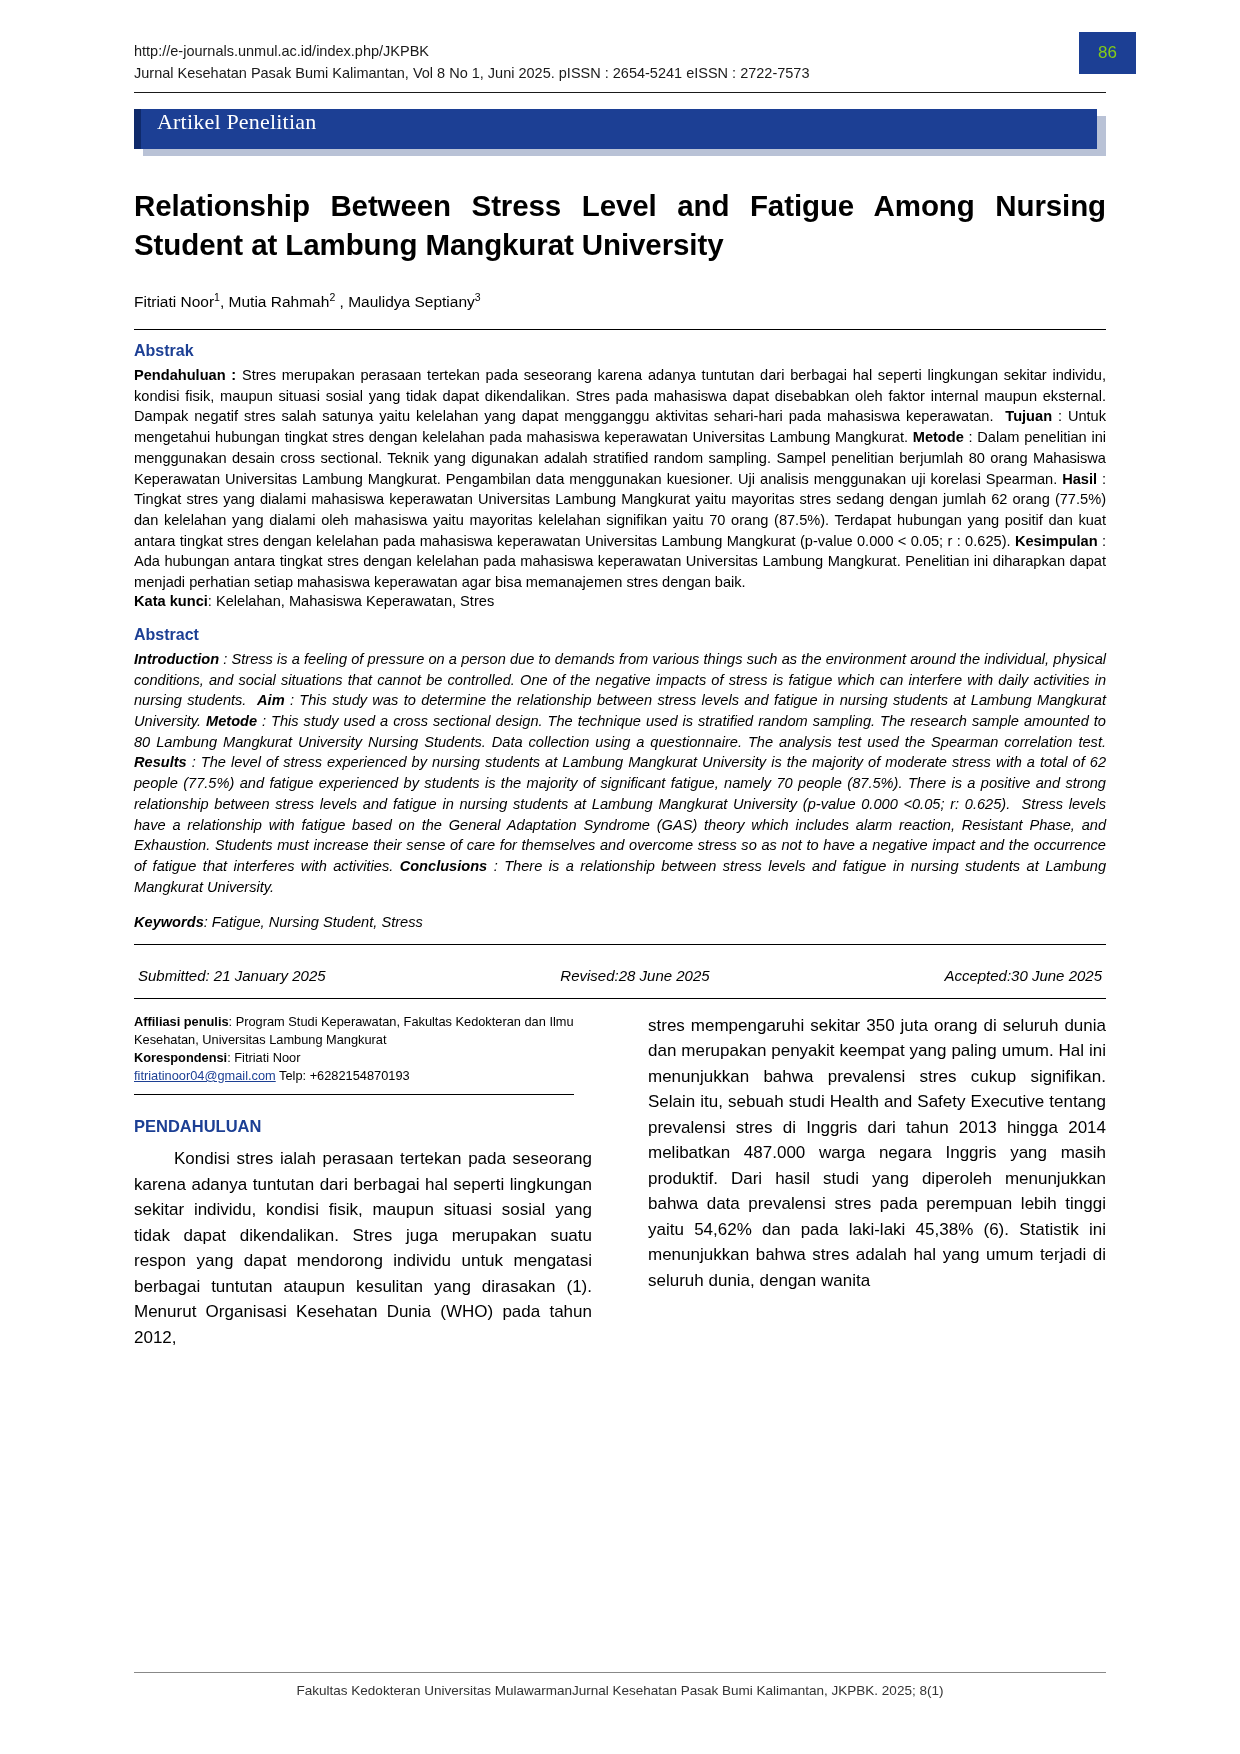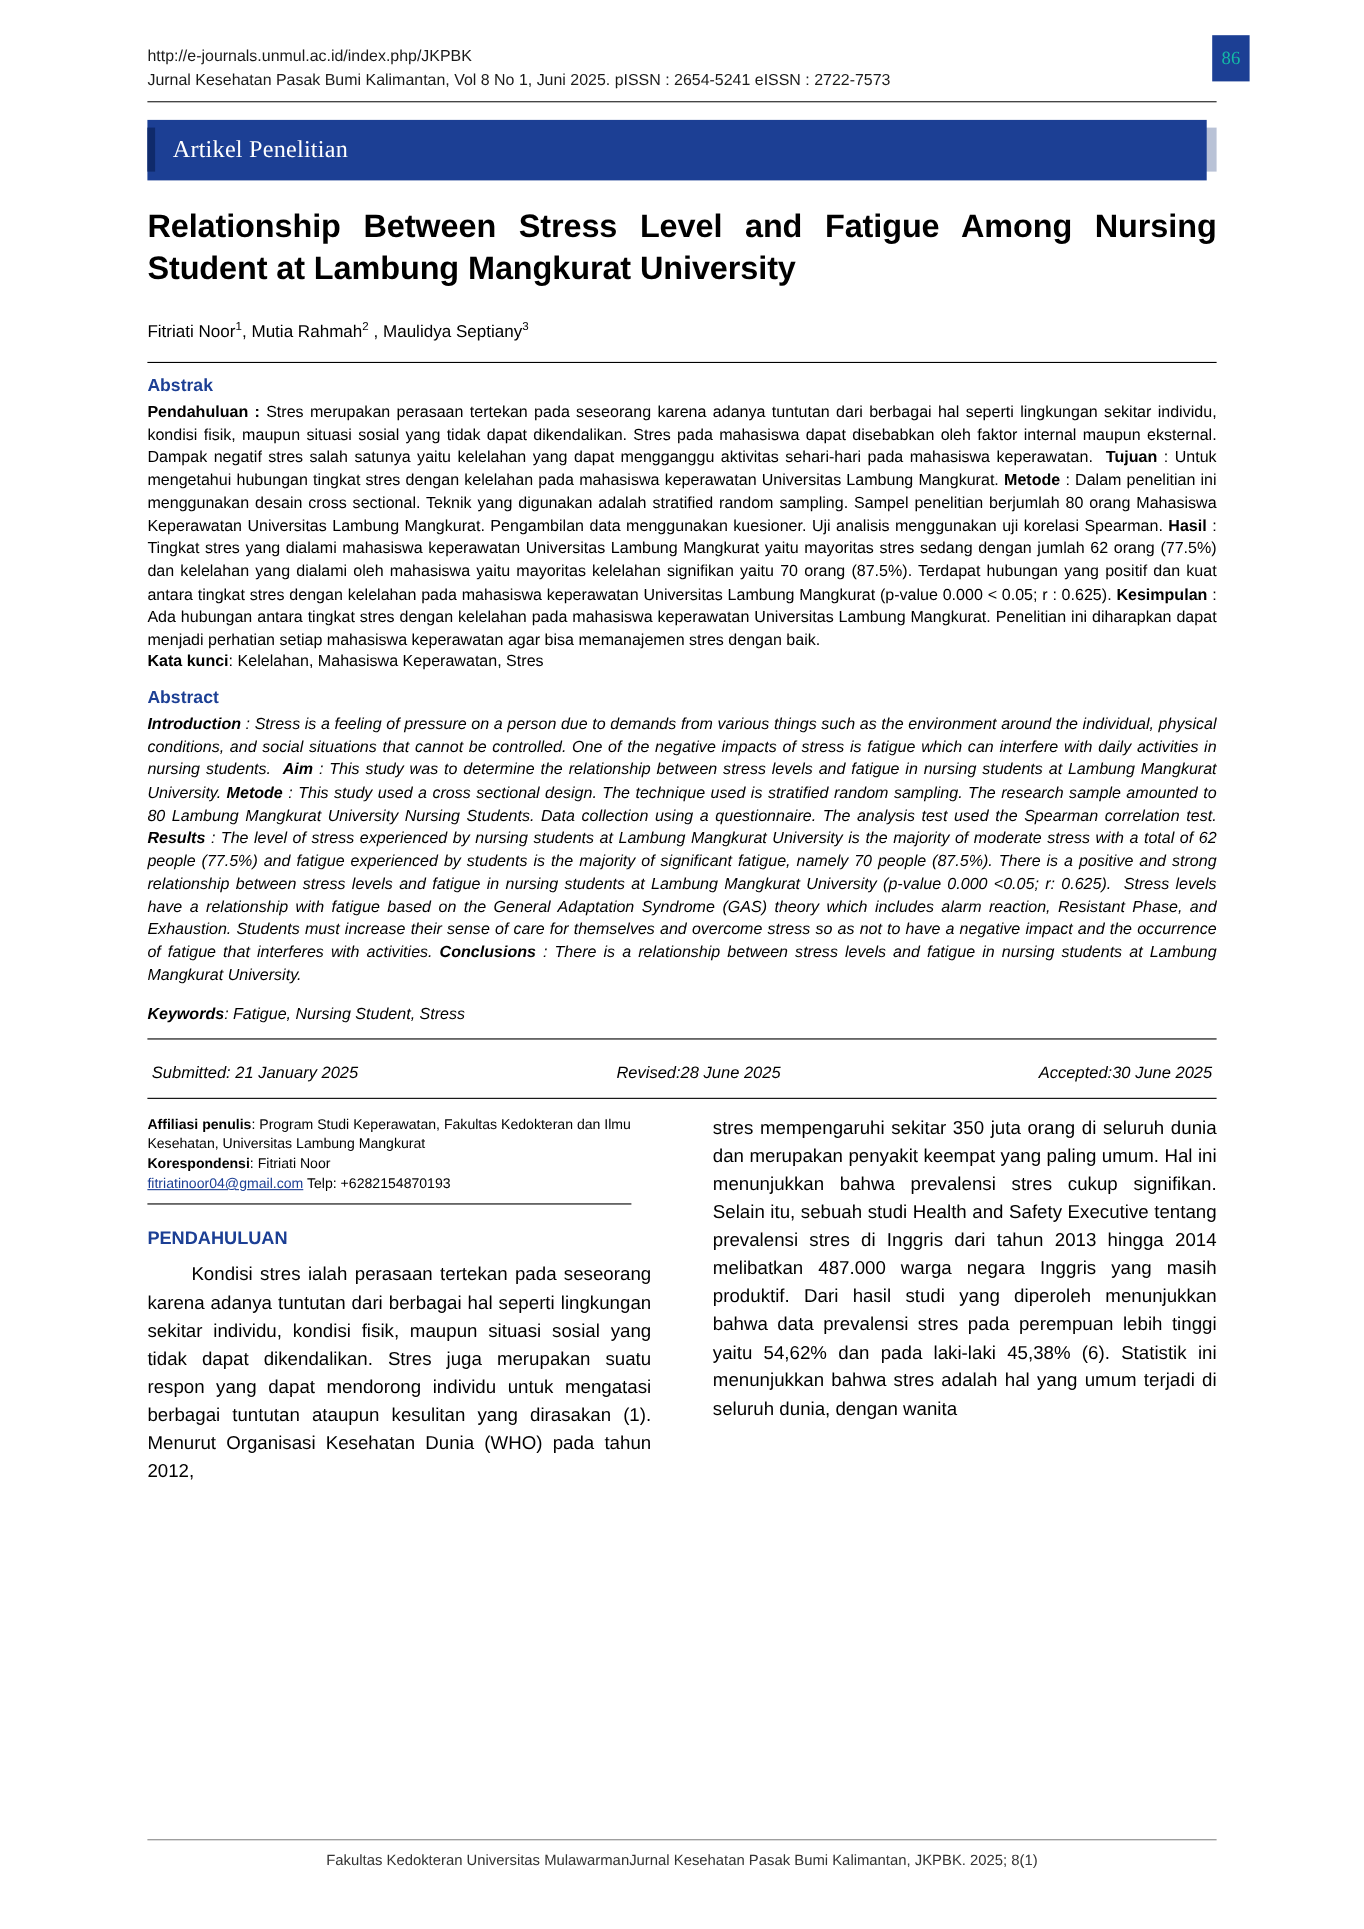--- a/index.html
+++ b/index.html
@@ -36,29 +36,28 @@
     font-size: 14.5px;
     line-height: 1.55;
     color: #1a1a1a;
   }
   .header-url { display: block; }
   .header-journal { display: block; }
   .page-number-box {
     position: absolute;
     right: -30px;
     top: -8px;
-    width: 34px;
+    width: 57px;
     height: 42px;
     background: #1c3f94;
-    color: #14b8a6;
+    color: #84cc16;
     font-size: 17px;
     display: flex;
     align-items: center;
     justify-content: center;
-    font-family: Liberation Serif, serif;
   }
   .header-rule {
     margin-top: 7px;
     border-bottom: 1.6px solid #1a1a1a;
     width: 972px;
   }
 
   
   .banner-wrap {
     position: relative;
@@ -67,25 +66,25 @@
   }
   .banner-shadow {
     position: absolute;
     left: 9px; top: 7px;
     width: 963px; height: 40px;
     background: #b9c2d6;
   }
   .banner {
     position: absolute;
     left: 0; top: 0;
-    width: 963px; height: 55px;
+    width: 963px; height: 40px;
     background: #1c3f94;
     color: #ffffff;
     display: flex;
-    align-items: center;
+    align-items: flex-start;
   }
   .banner-accent {
     width: 7px;
     height: 40px;
     background: #0f2a6b;
   }
   .banner-text {
     font-family: "Liberation Serif", serif;
     font-size: 22px;
     padding-left: 16px;

